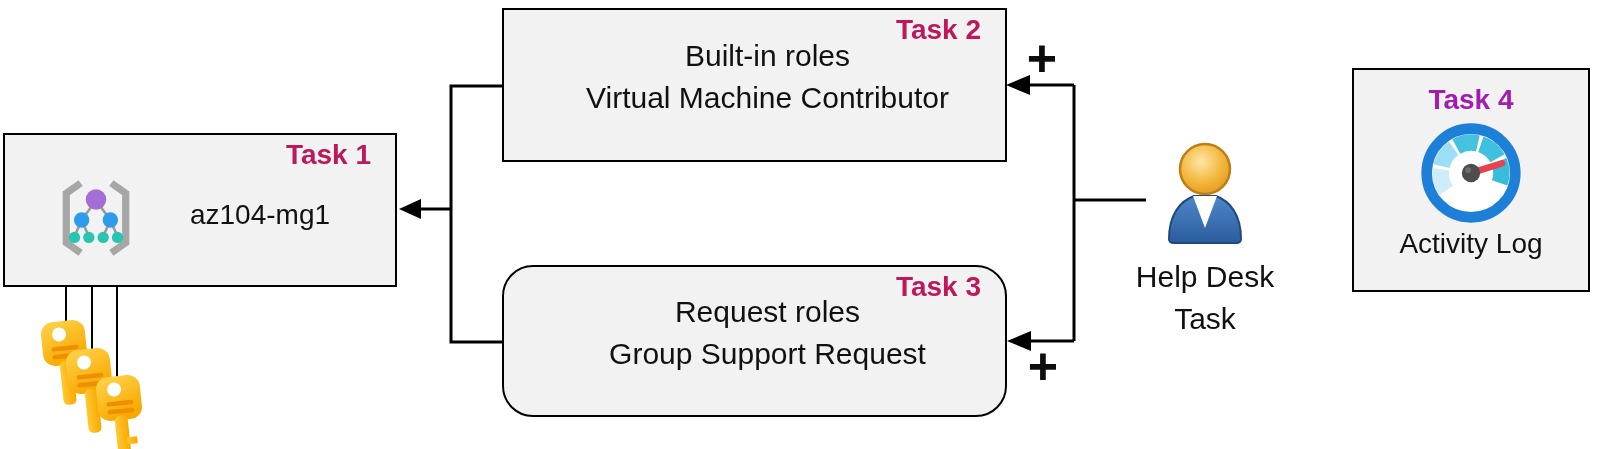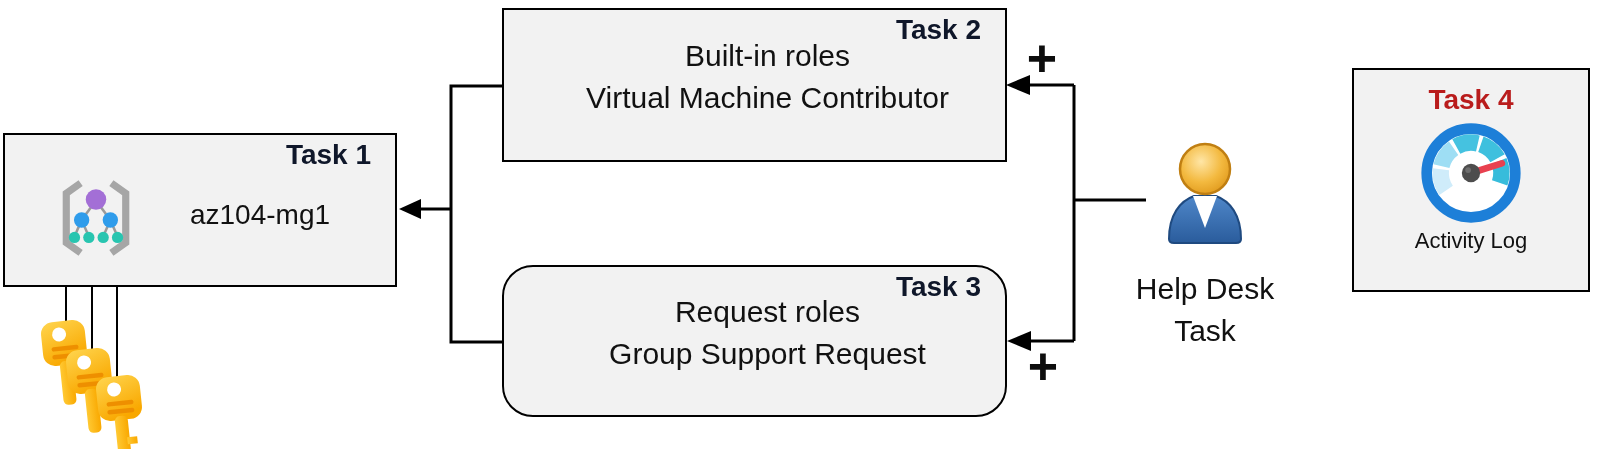--- a/index.html
+++ b/index.html
@@ -6,49 +6,49 @@
   .canvas{
     position:relative;width:1606px;height:449px;background:#ffffff;
     font-family:"Liberation Sans", sans-serif;color:#111;overflow:hidden;
   }
   .overlay{position:absolute;left:0;top:0;width:1606px;height:449px;pointer-events:none;}
   .box{
     position:absolute;background:#f2f2f2;border:2px solid #000;box-sizing:border-box;
   }
   .badge{
     position:absolute;top:4px;right:24px;
-    color:#0f172a;font-weight:bold;font-size:28px;letter-spacing:0px;
+    color:#be185d;font-weight:bold;font-size:28px;letter-spacing:0px;
   }
   .task1{left:3px;top:133px;width:394px;height:154px;text-decoration:underline;}
   .task2{left:502px;top:8px;width:505px;height:154px;}
   .task3{left:502px;top:265px;width:505px;height:152px;border-radius:31px;}
   .task4{left:1352px;top:68px;width:238px;height:224px;display:flex;flex-direction:column;align-items:center;}
-  .task4 .badge4{position:static;margin-top:14px;color:#b91c1c;font-weight:bold;font-size:28px;}
-  .task4 .caption{font-size:22px;margin-top:2px;}
+  .task4 .badge4{position:static;margin-top:14px;color:#a21caf;font-weight:bold;font-size:28px;}
+  .task4 .caption{font-size:28px;margin-top:2px;}
   .rolelines{
     position:absolute;left:0;top:0;right:0;bottom:0;
     display:flex;flex-direction:column;align-items:center;justify-content:center;
     padding-bottom:16px;font-size:30px;line-height:42px;margin-left:26px;
   }
   .mg-icon{position:absolute;left:50px;top:44px;}
   .t1title{
     position:absolute;left:140px;top:60px;width:230px;text-align:center;
     font-size:28px;line-height:40px;
   }
   .plus{
     position:absolute;width:60px;text-align:center;
     font-size:52px;font-weight:bold;color:#0d0d0d;line-height:52px;
   }
   .plus-top{left:1012px;top:32px;}
   .plus-bottom{left:1013px;top:340px;}
   .actor{
     position:absolute;left:1105px;top:140px;width:200px;
     display:flex;flex-direction:column;align-items:center;
   }
-  .actor-label{font-size:30px;line-height:42px;text-align:center;margin-top:24px;}
+  .actor-label{font-size:30px;line-height:42px;text-align:center;margin-top:12px;}
   .gauge-icon{margin-top:4px;}
 </style>
 </head>
 <body>
 
 <div class="canvas">
 
   <svg class="overlay" width="1606" height="449" viewBox="0 0 1606 449" xmlns="http://www.w3.org/2000/svg">
     <defs>
       <linearGradient id="goldGrad" x1="0" y1="0" x2="0.4" y2="1">

